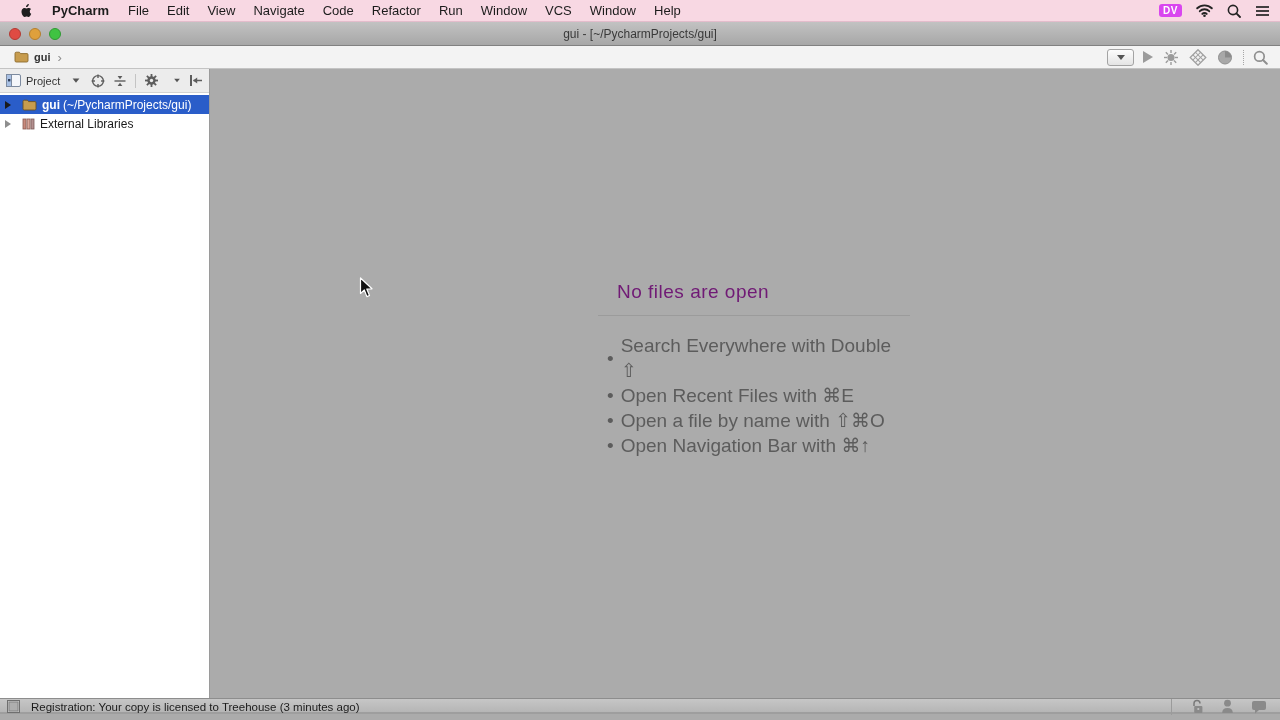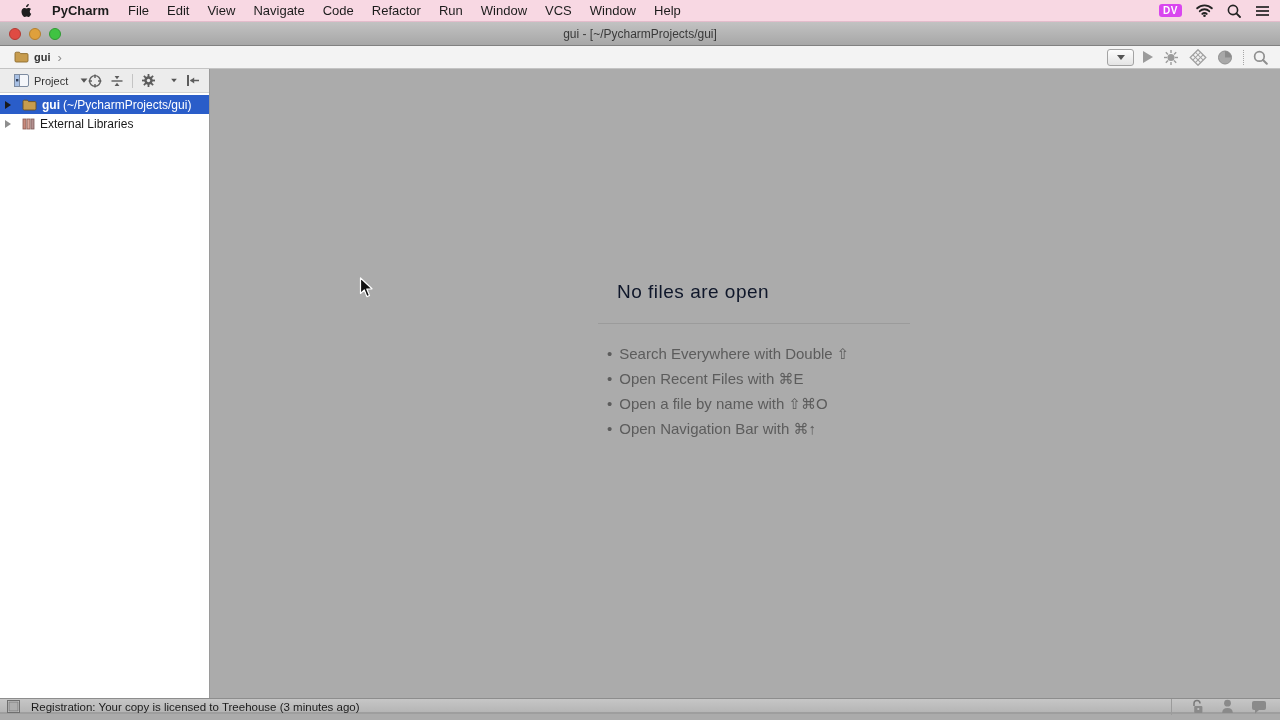--- a/index.html
+++ b/index.html
@@ -43,45 +43,45 @@
     border-right:4px solid transparent; border-top:5px solid #555; }
   .play-tri { width:0; height:0; border-top:6px solid transparent; border-bottom:6px solid transparent;
     border-left:10px solid #9b9b9b; }
   .dot-sep { width:1px; height:15px; border-left:1px dotted #a6a6a6; }
 
   
   .main { display:flex; height:629px; }
   .project-panel { width:210px; background:#fff; border-right:1px solid #9a9a9a;
     display:flex; flex-direction:column; }
   .panel-header { height:24px; background:#ececec; border-bottom:1px solid #d2d2d2;
-    display:flex; align-items:center; padding:0 14px; font-size:11px; color:#333; }
+    display:flex; align-items:center; padding:0 6px; font-size:11px; color:#333; }
   .panel-header .caret-down { margin-left:12px; transform:scale(.85); }
   .panel-tools { margin-left:auto; display:flex; align-items:center; gap:8px; }
   .vsep { width:1px; height:14px; background:#c4c4c4; }
   .gear-wrap { display:flex; align-items:center; gap:2px; }
 
   .tree { padding-top:2px; font-size:12px; }
   .tree-row { height:19px; display:flex; align-items:center; }
   .tree-row.selected { background:#2a5dc9; color:#fff; }
   .tw { width:0; height:0; border-top:4px solid transparent; border-bottom:4px solid transparent;
     margin-left:5px; }
   .tw.dark { border-left:6px solid #1a1a1a; }
   .tw.gray { border-left:6px solid #8e8e8e; }
   .tree-ico { margin-left:11px; margin-right:5px; display:flex; align-items:center; }
   .row-name { font-weight:bold; }
   .row-name.plain { font-weight:normal; color:#1a1a1a; }
   .row-path { font-weight:normal; margin-left:3px; }
 
   
   .editor { flex:1; position:relative; background:#ababab; }
   .empty-state { position:absolute; left:388px; top:212px; width:312px; color:#5f5f5f; }
-  .empty-title { font-size:19px; letter-spacing:.5px; color:#0f172a; padding-left:19px;
-    padding-bottom:20px; border-bottom:1px solid #9b9b9b; }
+  .empty-title { font-size:19px; letter-spacing:.5px; color:#701a75; padding-left:19px;
+    padding-bottom:12px; border-bottom:1px solid #9b9b9b; }
   .tips { list-style:none; margin-top:17px; padding-left:9px; }
-  .tips li { font-size:15px; line-height:25px; color:#5c5c5c; display:flex; align-items:center; }
+  .tips li { font-size:19px; line-height:25px; color:#5c5c5c; display:flex; align-items:center; }
   .tips li::before { content:"•"; margin-right:7px; color:#5c5c5c; }
 
   
   .statusbar { height:16px; background:linear-gradient(#c6c6c6,#b3b3b3);
     border-top:1px solid #8d8d8d; box-shadow:inset 0 -2px 0 #9e9e9e;
     display:flex; align-items:center; padding:0 7px; font-size:11.5px; color:#1c1c1c; }
   .status-msg { margin-left:11px; }
   .status-right { margin-left:auto; display:flex; align-items:center; gap:17px; padding-right:6px; }
   .status-right .vsep { height:16px; background:#9b9b9b; margin-right:2px; }
 

